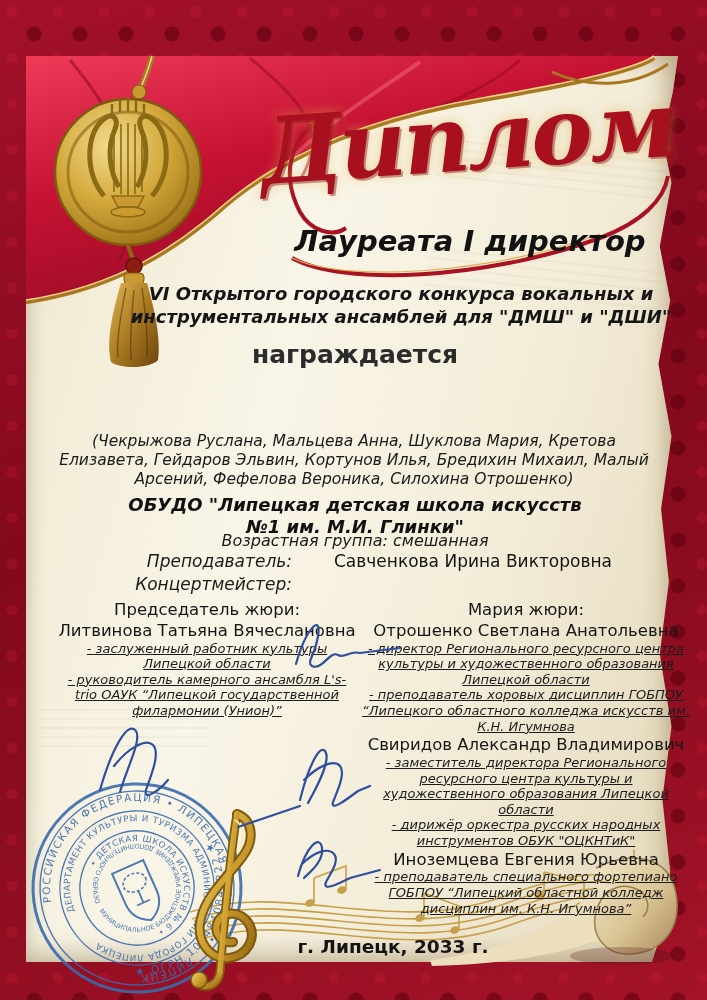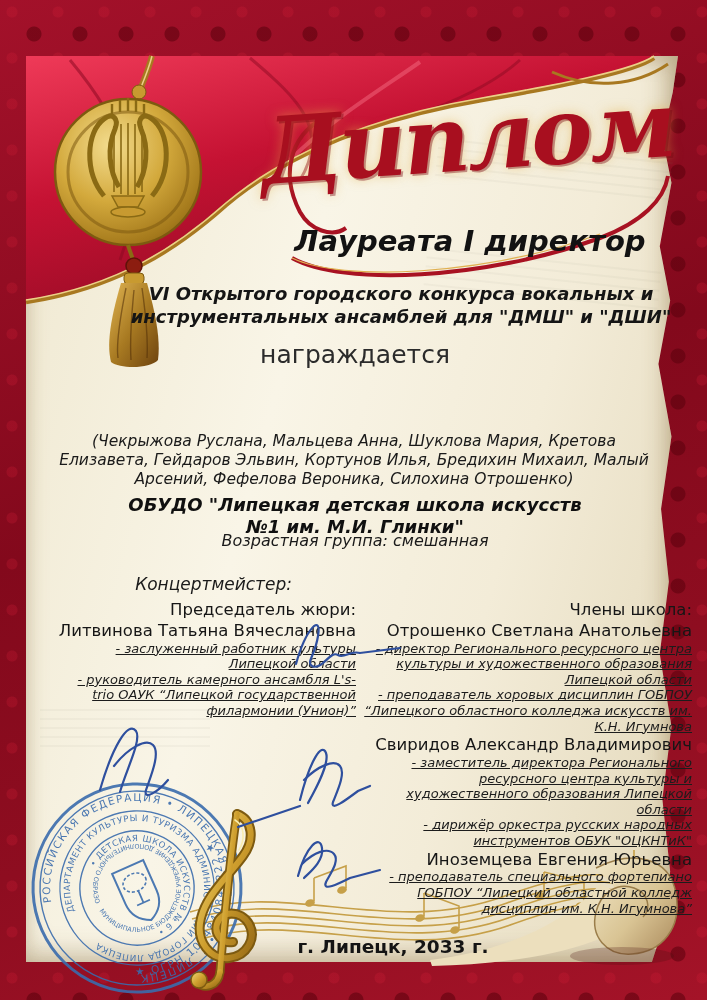--- a/index.html
+++ b/index.html
@@ -15,29 +15,29 @@
     box-shadow:inset -14px 0 22px rgba(120,88,40,.28), inset 0 -12px 24px rgba(120,88,40,.20), inset 0 10px 18px rgba(120,88,40,.12);
     clip-path:polygon(0% 0%,100% 0%,99.2% 4%,97.6% 9%,99% 14%,97.2% 21%,98.8% 27%,97% 34%,99% 42%,97.4% 50%,98.6% 58%,97.2% 66%,99% 74%,97.6% 82%,98.8% 90%,97.8% 96%,96% 100%,0% 100%);}
   svg{position:absolute;left:0;top:0;pointer-events:none;}
   .txt{position:absolute;text-align:center;}
   .title{left:252px;top:84px;width:430px;transform:rotate(-4deg);
     font-family:"DejaVu Serif",serif;font-style:italic;font-weight:700;font-size:92px;
     letter-spacing:-3px;color:#a80f1f;
     text-shadow:2px 2px 0 rgba(118,6,18,.4),0 0 12px rgba(225,175,70,.55);}
   .laureate{left:255px;top:224px;width:430px;font-size:29px;font-weight:700;font-style:italic;color:#121212;}
   .competition{left:112px;top:282px;width:578px;font-size:18px;font-weight:700;font-style:italic;line-height:1.28;color:#151515;}
-  .awarded{left:45px;top:340px;width:620px;font-size:25px;font-weight:400;color:#2b2b2b;}
+  .awarded{left:45px;top:340px;width:620px;font-size:25px;font-weight:700;color:#2b2b2b;}
   .recipient{left:45px;top:374px;width:614px;font-size:26px;font-weight:700;line-height:1.12;color:#101010;}
   .members{left:58px;top:432px;width:592px;font-size:15.5px;font-style:italic;line-height:1.22;color:#1a1a1a;}
   .school{left:122px;top:494px;width:466px;font-size:18px;font-weight:700;font-style:italic;line-height:1.2;color:#101010;}
   .agegroup{left:122px;top:531px;width:466px;font-size:16px;font-style:italic;color:#1a1a1a;}
   .trow{position:absolute;left:60px;width:560px;display:flex;align-items:baseline;}
   .trow .lbl{width:232px;text-align:right;font-size:17px;font-style:italic;color:#1a1a1a;}
   .trow .val{margin-left:42px;font-size:17px;color:#141414;}
-  .jury{position:absolute;text-align:right;}
+  .jury{position:absolute;text-align:center;}
   .jury-left{left:58px;top:600px;width:298px;}
   .jury-right{left:360px;top:600px;width:332px;}
   .jline{line-height:1.2;}
   .jline.label{font-size:16.5px;color:#161616;margin-bottom:1px;}
   .jline.name{font-size:16.5px;color:#161616;margin-top:1px;}
   .jline.role{font-size:13px;font-style:italic;color:#1c1c1c;text-decoration:underline;}
   .citydate{left:93px;top:936px;width:600px;font-size:18.5px;font-weight:700;color:#141414;}
 </style>
 </head>
 <body>
@@ -207,32 +207,36 @@
   </svg>
 
   <div class="txt title">Диплом</div>
   <div class="txt laureate">Лауреата I директор</div>
   <div class="txt competition">VI Открытого городского конкурса вокальных и инструментальных ансамблей для "ДМШ" и "ДШИ"</div>
   <div class="txt awarded">награждается</div>
   <div class="txt members">(Чекрыжова Руслана, Мальцева Анна, Шуклова Мария, Кретова Елизавета, Гейдаров Эльвин, Кортунов Илья, Бредихин Михаил, Малый Арсений, Фефелова Вероника, Силохина Отрошенко)</div>
   <div class="txt school">ОБУДО "Липецкая детская школа искусств №1 им. М.И. Глинки"</div>
   <div class="txt agegroup">Возрастная группа: смешанная</div>
 
+  <div class="trow" style="top:551px">
+    <span class="lbl">Преподаватель:</span>
+    <span class="val">Савченкова Ирина Викторовна</span>
+  </div>
   <div class="trow" style="top:574px">
     <span class="lbl">Концертмейстер:</span>
   </div>
 
   <div class="jury jury-left">
       <div class="jline label">Председатель жюри:</div>
       <div class="jline name">Литвинова Татьяна Вячеслановна</div>
       <div class="jline role">- заслуженный работник культуры Липецкой области</div>
       <div class="jline role">- руководитель камерного ансамбля L's-trio ОАУК “Липецкой государственной филармонии (Унион)”</div>
     </div>
   <div class="jury jury-right">
-      <div class="jline label">Члены школа:</div>
+      <div class="jline label">Мария жюри:</div>
       <div class="jline name">Отрошенко Светлана Анатольевна</div>
       <div class="jline role">- директор Регионального ресурсного центра культуры и художественного образования Липецкой области</div>
       <div class="jline role">- преподаватель хоровых дисциплин ГОБПОУ “Липецкого областного колледжа искусств им. К.Н. Игумнова</div>
       <div class="jline name">Свиридов Александр Владимирович</div>
       <div class="jline role">- заместитель директора Регионального ресурсного центра культуры и художественного образования Липецкой области</div>
       <div class="jline role">- дирижёр оркестра русских народных инструментов ОБУК "ОЦКНТиК"</div>
       <div class="jline name">Иноземцева Евгения Юрьевна</div>
       <div class="jline role">- преподаватель специального фортепиано ГОБПОУ “Липецкий областной колледж дисциплин им. К.Н. Игумнова”</div>
     </div>
 

